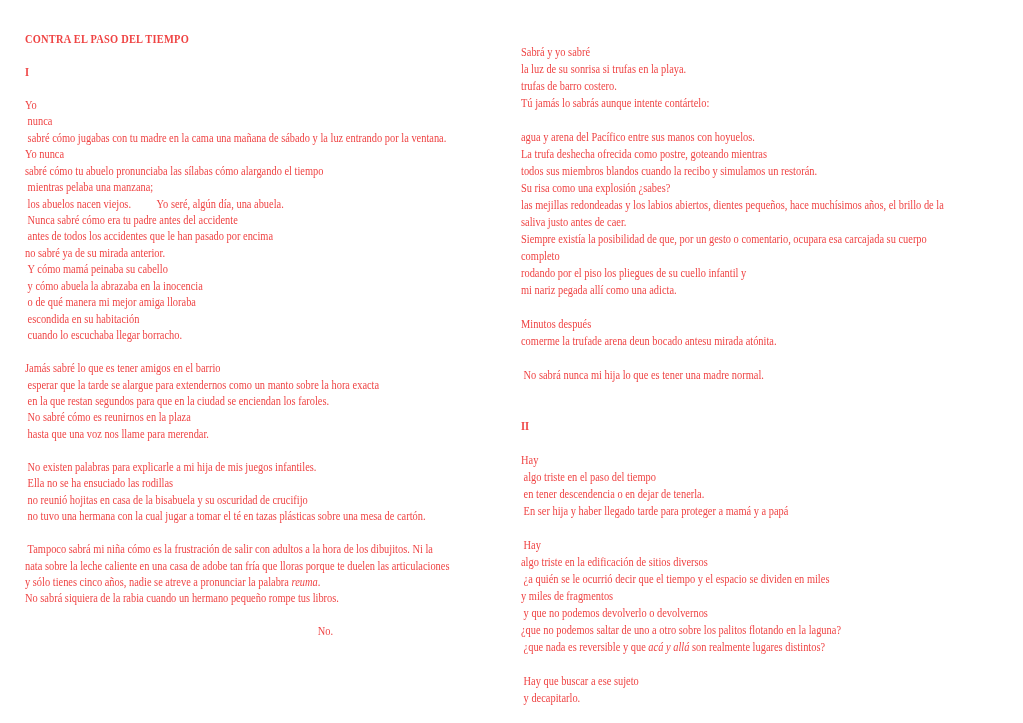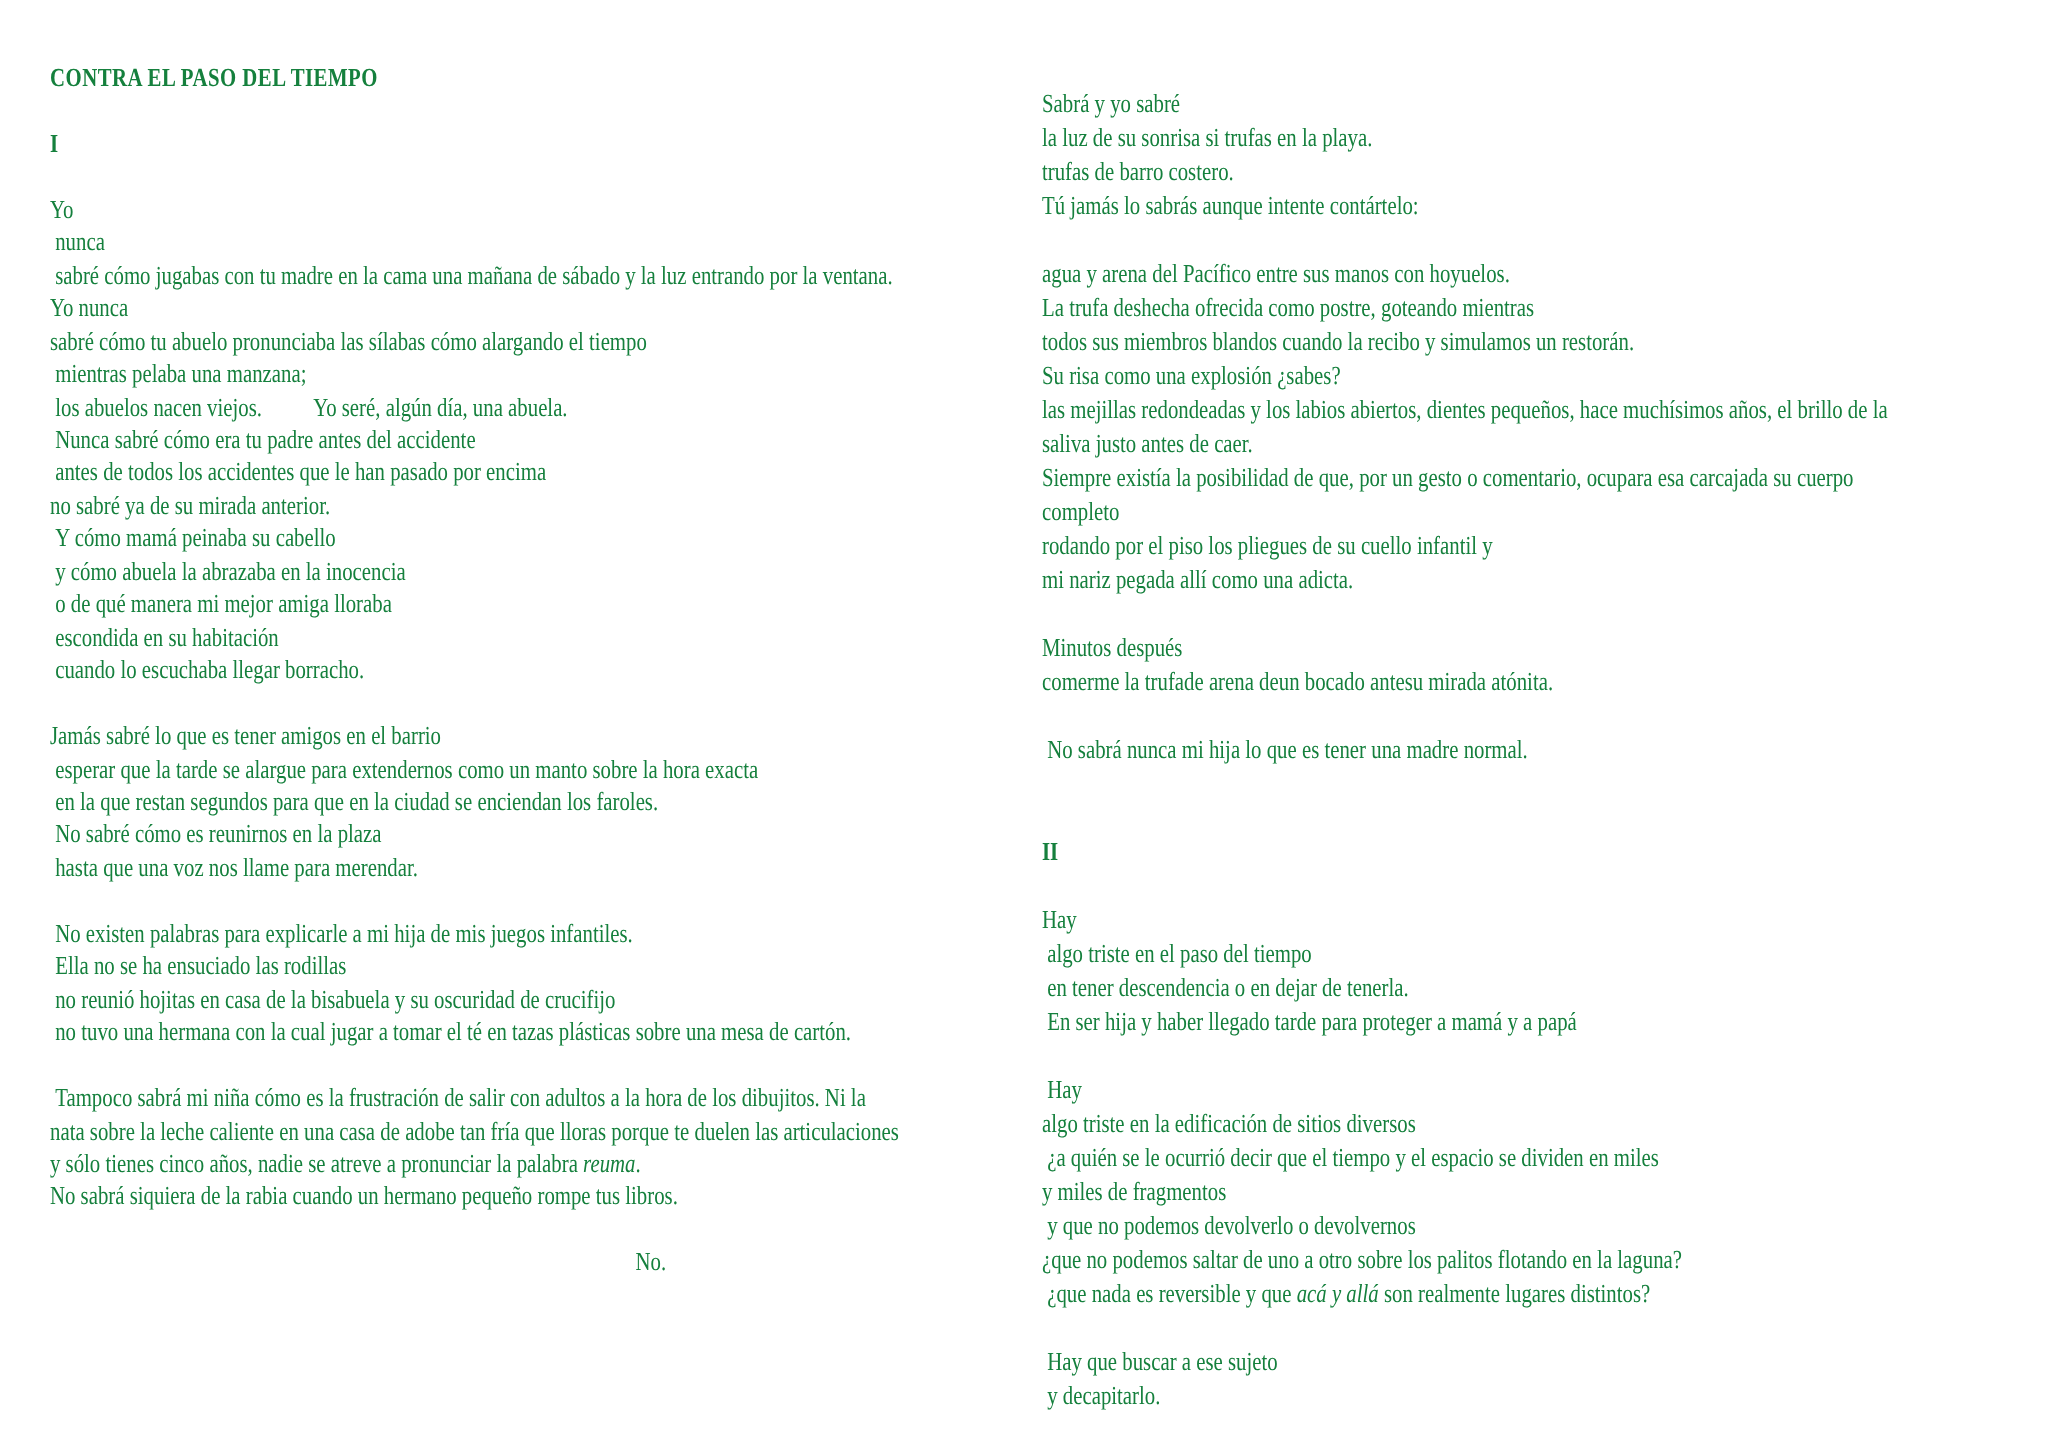--- a/index.html
+++ b/index.html
@@ -10,21 +10,21 @@
   body {
     width: 1023px;
     height: 723px;
     overflow: hidden;
   }
   .page {
     position: relative;
     width: 1023px;
     height: 723px;
     background: #ffffff;
-    color: #15803d;
+    color: #ef4444;
     font-family: "Liberation Serif", serif;
   }
   .column {
     position: absolute;
     font-size: 13px;
     white-space: pre-wrap;
     transform: scaleX(0.8);
     transform-origin: 0 0;
   }
   .col-left  { left: 25px;  top: 31px; width: 645px; line-height: 16.45px; }

